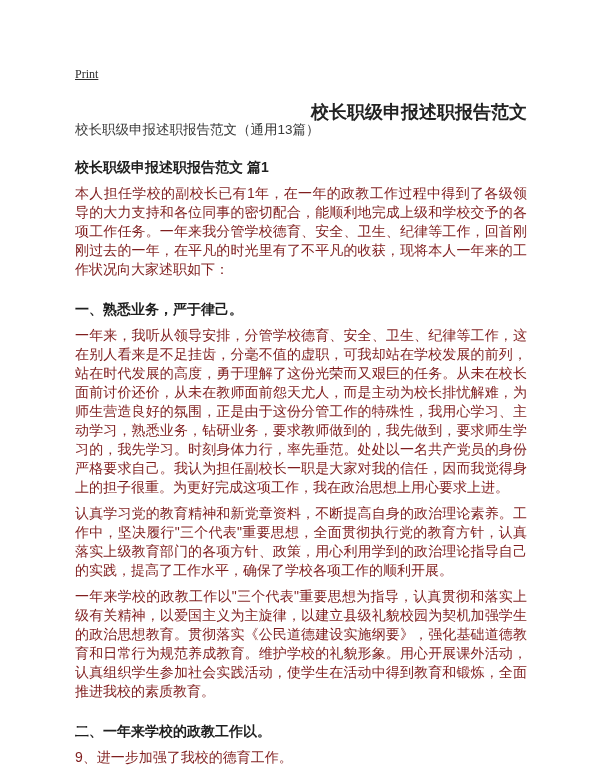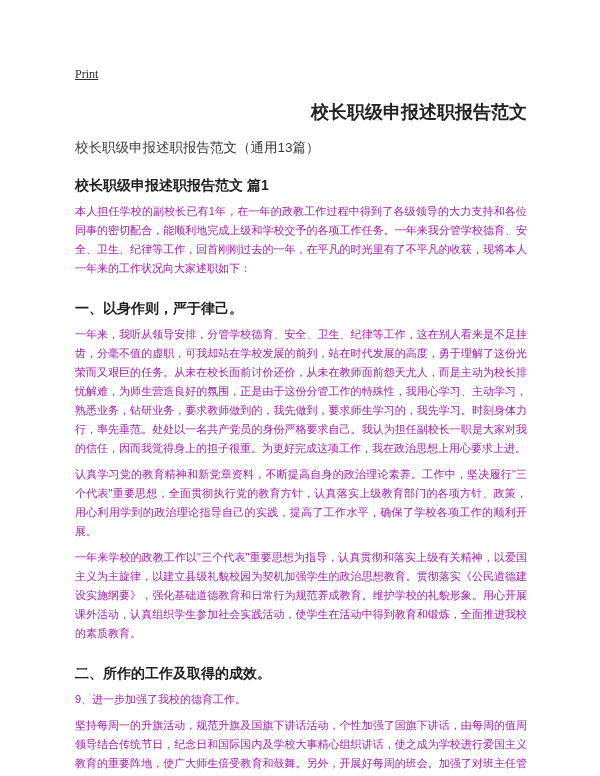--- a/index.html
+++ b/index.html
@@ -29,56 +29,55 @@
   }
   .doc-title {
     margin-top: 20px;
     text-align: right;
     font-size: 18px;
     font-weight: bold;
     color: #222222;
     line-height: 20px;
   }
   .doc-subtitle {
-    margin-top: 18px;
     font-size: 13.5px;
     color: #3a3a3a;
     line-height: 15px;
   }
   .doc-body { margin-top: 4px; }
   .doc-body .heading {
     font-size: 14px;
     font-weight: bold;
     color: #1f1f1f;
     line-height: 19px;
     margin: 21px 0 0 0;
   }
   .doc-body .paragraph {
-    font-size: 11px;
+    font-size: 14px;
     font-weight: normal;
-    color: #a21caf;
+    color: #7f1d1d;
     line-height: 19px;
     text-align: justify;
     margin: 7px 0 0 0;
   }
 </style>
 </head>
 <body>
 
 <div class="page">
   <a class="print-link" href="#">Print</a>
 
   <div class="doc-title">校长职级申报述职报告范文</div>
 
   <div class="doc-subtitle">校长职级申报述职报告范文（通用13篇）</div>
 
   <div class="doc-body" id="doc-body">
       <div class="heading">校长职级申报述职报告范文 篇1</div>
       <p class="paragraph">本人担任学校的副校长已有1年，在一年的政教工作过程中得到了各级领导的大力支持和各位同事的密切配合，能顺利地完成上级和学校交予的各项工作任务。一年来我分管学校德育、安全、卫生、纪律等工作，回首刚刚过去的一年，在平凡的时光里有了不平凡的收获，现将本人一年来的工作状况向大家述职如下：</p>
-      <div class="heading">一、以身作则，严于律己。</div>
+      <div class="heading">一、熟悉业务，严于律己。</div>
       <p class="paragraph">一年来，我听从领导安排，分管学校德育、安全、卫生、纪律等工作，这在别人看来是不足挂齿，分毫不值的虚职，可我却站在学校发展的前列，站在时代发展的高度，勇于理解了这份光荣而又艰巨的任务。从未在校长面前讨价还价，从未在教师面前怨天尤人，而是主动为校长排忧解难，为师生营造良好的氛围，正是由于这份分管工作的特殊性，我用心学习、主动学习，熟悉业务，钻研业务，要求教师做到的，我先做到，要求师生学习的，我先学习。时刻身体力行，率先垂范。处处以一名共产党员的身份严格要求自己。我认为担任副校长一职是大家对我的信任，因而我觉得身上的担子很重。为更好完成这项工作，我在政治思想上用心要求上进。</p>
       <p class="paragraph">认真学习党的教育精神和新党章资料，不断提高自身的政治理论素养。工作中，坚决履行"三个代表"重要思想，全面贯彻执行党的教育方针，认真落实上级教育部门的各项方针、政策，用心利用学到的政治理论指导自己的实践，提高了工作水平，确保了学校各项工作的顺利开展。</p>
       <p class="paragraph">一年来学校的政教工作以"三个代表"重要思想为指导，认真贯彻和落实上级有关精神，以爱国主义为主旋律，以建立县级礼貌校园为契机加强学生的政治思想教育。贯彻落实《公民道德建设实施纲要》，强化基础道德教育和日常行为规范养成教育。维护学校的礼貌形象。用心开展课外活动，认真组织学生参加社会实践活动，使学生在活动中得到教育和锻炼，全面推进我校的素质教育。</p>
-      <div class="heading">二、所作的工作及取得的成效。</div>
+      <div class="heading">二、一年来学校的政教工作以。</div>
       <p class="paragraph">9、进一步加强了我校的德育工作。</p>
       <p class="paragraph">坚持每周一的升旗活动，规范升旗及国旗下讲话活动，个性加强了国旗下讲话，由每周的值周领导结合传统节日，纪念日和国际国内及学校大事精心组织讲话，使之成为学校进行爱国主义教育的重要阵地，使广大师生倍受教育和鼓舞。另外，开展好每周的班会。加强了对班主任管理力度，从量和质上都做了切合实际的要求，并</p>
     </div>
 </div>
 
 </body></html>

